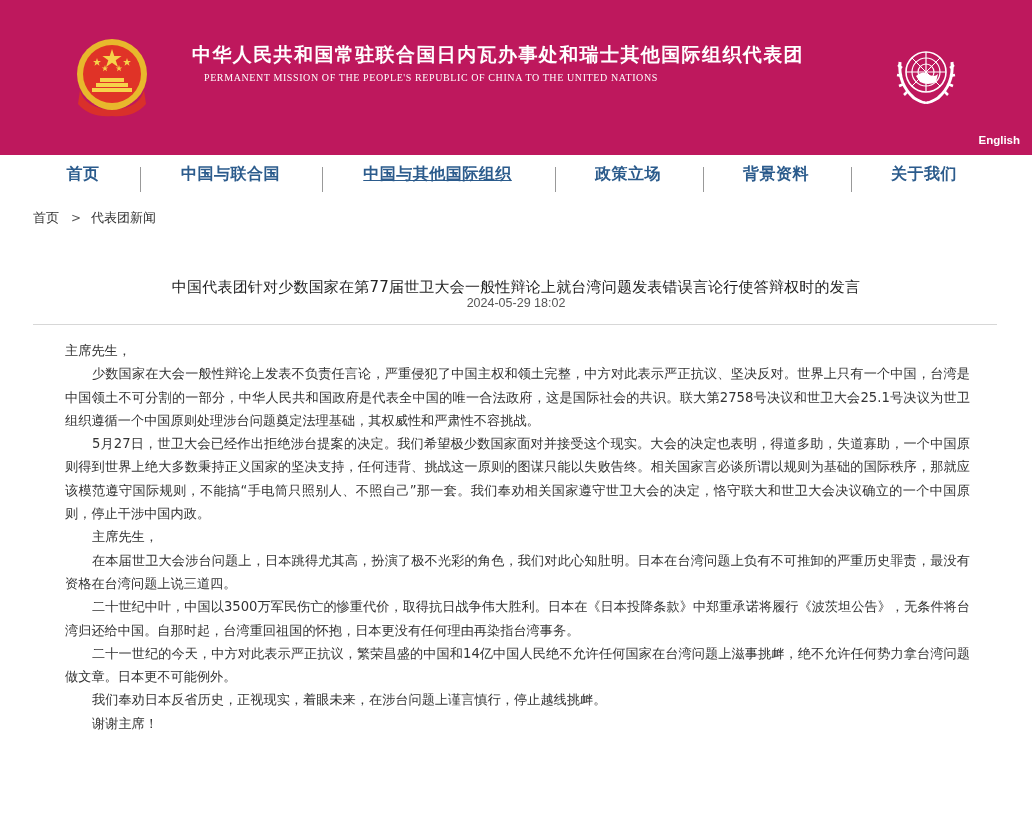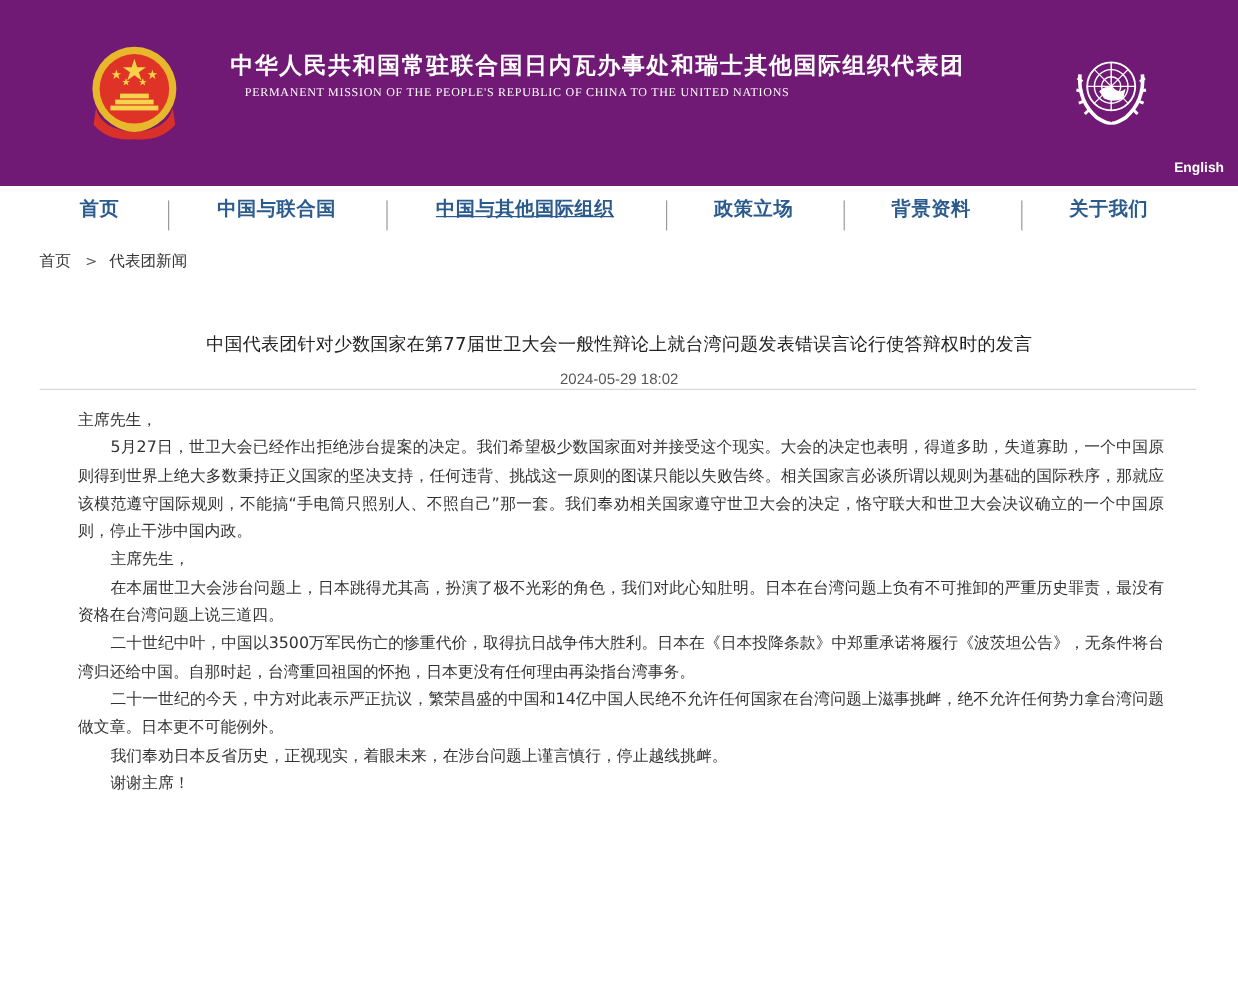--- a/index.html
+++ b/index.html
@@ -1,37 +1,37 @@
 <!DOCTYPE html>
 <html><head>
 <meta charset="utf-8">
 <style>
   * { box-sizing: border-box; margin: 0; padding: 0; }
   html, body { width: 1032px; height: 819px; overflow: hidden; background: #ffffff; }
   body { font-family: "DejaVu Sans", "Liberation Sans", sans-serif; color: #333; position: relative; }
 
-  .header { position: absolute; left: 0; top: 0; width: 1032px; height: 155px; background: #701a75; }
+  .header { position: absolute; left: 0; top: 0; width: 1032px; height: 155px; background: #be185d; }
   .emblem { position: absolute; left: 74px; top: 38px; width: 76px; width: 76px; height: 80px; }
   .title-cn { position: absolute; left: 192px; top: 42px; color: #ffffff; font-size: 19px; font-weight: bold; letter-spacing: 1.4px; white-space: nowrap; font-family: "DejaVu Sans", sans-serif; }
   .title-en1, .title-en2 { position: absolute; left: 204px; color: #ffffff; font-family: "Liberation Serif", "DejaVu Serif", serif; font-size: 10px; letter-spacing: 0.6px; white-space: nowrap; }
   .title-en1 { top: 72px; }
   .title-en2 { top: 92px; }
   .un-logo { position: absolute; left: 894px; top: 40px; width: 64px; height: 72px; }
   .lang-link { position: absolute; right: 12px; top: 134px; color: #ffffff; font-size: 11.5px; font-family: "Liberation Sans", sans-serif; font-weight: bold; text-decoration: none; }
 
   .nav { position: absolute; left: 0; top: 155px; width: 1032px; height: 40px; }
   .nav-item { position: absolute; top: 0; height: 40px; line-height: 38px; text-align: center; color: #2b5b8c; font-size: 16px; font-weight: bold; letter-spacing: 0.5px; cursor: pointer; }
   .nav-sep { position: absolute; top: 12px; width: 1px; height: 25px; background: #999; }
 
   .breadcrumb { position: absolute; left: 33px; top: 209px; font-size: 13px; color: #333; white-space: nowrap; }
   .breadcrumb span { vertical-align: middle; }
   .bc-sep { margin: 0 10px 0 12px; color: #555; font-size: 12px; }
 
   .article-title { position: absolute; left: 0; width: 1032px; top: 278px; text-align: center; font-size: 15px; font-weight: normal; color: #222; letter-spacing: 0.2px; }
-  .article-date { position: absolute; left: 0; width: 1032px; top: 309px; text-align: center; font-size: 12.5px; color: #555; font-family: "Liberation Sans", sans-serif; }
+  .article-date { position: absolute; left: 0; width: 1032px; top: 296px; text-align: center; font-size: 12.5px; color: #555; font-family: "Liberation Sans", sans-serif; }
   .divider { position: absolute; left: 33px; top: 324px; width: 964px; height: 1px; background: #d7d7d7; }
 
   .article-body { position: absolute; left: 65px; top: 339px; width: 905px; font-size: 13.2px; line-height: 23.3px; color: #333; }
   .article-body p { margin: 0; text-align: justify; }
   .article-body p.indent { text-indent: 27px; }
   .article-body p.noindent { text-indent: 0; }
 </style>
 </head>
 <body>
 
@@ -89,20 +89,21 @@
 <div class="breadcrumb">
   <span>首页</span><span class="bc-sep">&gt;</span><span>代表团新闻</span>
 </div>
 
 <h1 class="article-title">中国代表团针对少数国家在第77届世卫大会一般性辩论上就台湾问题发表错误言论行使答辩权时的发言</h1>
 <div class="article-date">2024-05-29 18:02</div>
 <div class="divider"></div>
 
 <div class="article-body">
   <p class="noindent">主席先生，</p>
+  <p class="indent">少数国家在大会一般性辩论上发表不负责任言论，严重侵犯了中国主权和领土完整，中方对此表示严正抗议、坚决反对。世界上只有一个中国，台湾是中国领土不可分割的一部分，中华人民共和国政府是代表全中国的唯一合法政府，这是国际社会的共识。联大第2758号决议和世卫大会25.1号决议为世卫组织遵循一个中国原则处理涉台问题奠定法理基础，其权威性和严肃性不容挑战。</p>
   <p class="indent">5月27日，世卫大会已经作出拒绝涉台提案的决定。我们希望极少数国家面对并接受这个现实。大会的决定也表明，得道多助，失道寡助，一个中国原则得到世界上绝大多数秉持正义国家的坚决支持，任何违背、挑战这一原则的图谋只能以失败告终。相关国家言必谈所谓以规则为基础的国际秩序，那就应该模范遵守国际规则，不能搞“手电筒只照别人、不照自己”那一套。我们奉劝相关国家遵守世卫大会的决定，恪守联大和世卫大会决议确立的一个中国原则，停止干涉中国内政。</p>
   <p class="indent">主席先生，</p>
   <p class="indent">在本届世卫大会涉台问题上，日本跳得尤其高，扮演了极不光彩的角色，我们对此心知肚明。日本在台湾问题上负有不可推卸的严重历史罪责，最没有资格在台湾问题上说三道四。</p>
   <p class="indent">二十世纪中叶，中国以3500万军民伤亡的惨重代价，取得抗日战争伟大胜利。日本在《日本投降条款》中郑重承诺将履行《波茨坦公告》，无条件将台湾归还给中国。自那时起，台湾重回祖国的怀抱，日本更没有任何理由再染指台湾事务。</p>
   <p class="indent">二十一世纪的今天，中方对此表示严正抗议，繁荣昌盛的中国和14亿中国人民绝不允许任何国家在台湾问题上滋事挑衅，绝不允许任何势力拿台湾问题做文章。日本更不可能例外。</p>
   <p class="indent">我们奉劝日本反省历史，正视现实，着眼未来，在涉台问题上谨言慎行，停止越线挑衅。</p>
   <p class="indent">谢谢主席！</p>
 </div>
 
 </body></html>

